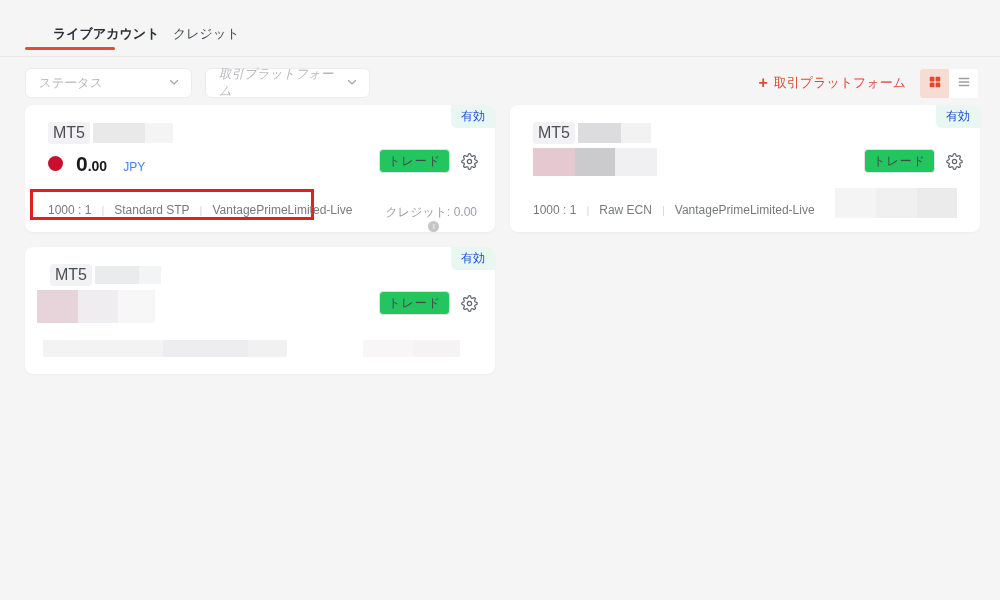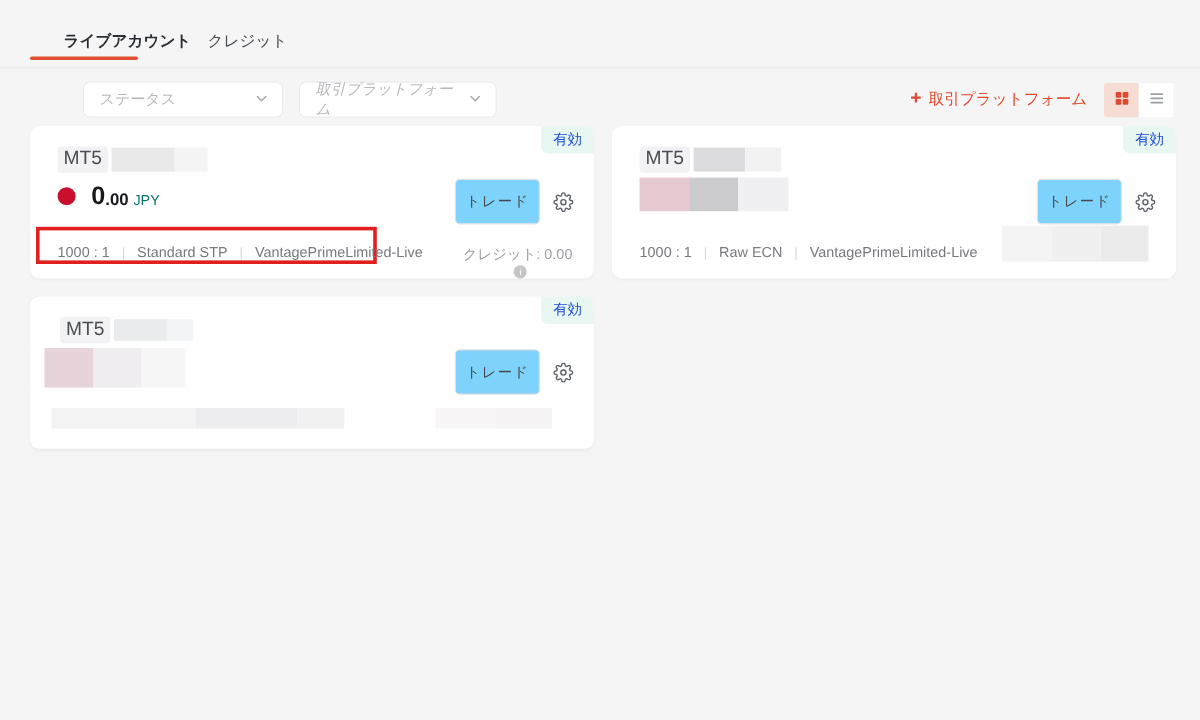--- a/index.html
+++ b/index.html
@@ -13,21 +13,21 @@
   
   .tabs-bar { position:relative; height:57px; border-bottom:1px solid #e9e9ea; }
   .tab { position:absolute; top:25px; font-size:13px; color:#454a50; cursor:pointer;margin-left:28px; }
   .tab-live { left:25px; font-weight:bold; color:#2b2f33; }
   .tab-demo { left:145px; }
   .tab-underline { position:absolute; left:25px; top:47px; width:90px; height:3px;
     background:#e0502f; border-radius:2px; }
 
   
   .toolbar { position:relative; height:30px; margin-top:11px; padding:0 22px 0 25px;
-    display:flex; align-items:center;margin-left:44px; }
+    display:flex; align-items:center; }
   .select { height:30px; background:#fff; border:1px solid #ececee; border-radius:6px;
     display:flex; align-items:center; justify-content:space-between;
     padding:0 11px 0 13px; font-size:12.5px; color:#b6b8bb; cursor:pointer; }
   .select-status { width:167px; margin-right:13px; }
   .select-platform { width:165px;font-style:italic; }
   .toolbar-right { margin-left:auto; display:flex; align-items:center; }
   .open-link { display:flex; align-items:center; color:#e0492f; font-size:13px;
     cursor:pointer; margin-right:14px; }
   .plus-glyph { font-size:16px; font-weight:bold; margin-right:6px; line-height:1; }
   .view-toggle { display:flex; border-radius:3px; overflow:hidden; }
@@ -49,25 +49,25 @@
   .mt-badge { background:#f2f2f4; color:#4a4e53; font-size:16px; padding:2px 5px;
     border-radius:3px; margin-right:3px; }
   .redact { display:inline-block; }
 
   .balance-row { position:absolute; top:47px; left:23px; display:flex;
     align-items:flex-start; }
   .dot { width:15px; height:15px; border-radius:50%; background:#c8102e;
     margin:4px 13px 0 0; }
   .bal-int { font-size:21px; font-weight:bold; color:#17191c; line-height:1.1; }
   .bal-dec { font-size:14px; font-weight:bold; color:#17191c; margin-top:6px; }
-  .bal-cur { font-size:12px; color:#0f766e; margin:8px 0 0 4px; }
+  .bal-cur { font-size:12px; color:#3b82f6; margin:8px 0 0 16px; }
 
   .controls { position:absolute; top:44px; right:17px; display:flex;
     align-items:center; }
-  .trade-btn { height:38px; min-width:57px; padding:0 8px; background:#7dd3fc;
+  .trade-btn { height:24px; min-width:57px; padding:0 8px; background:#22c55e;
     border:1px solid #e2e2e4; border-radius:4px; font-size:12px; color:#46494e;
     cursor:pointer; font-family:inherit; letter-spacing:1px; }
   .gear-wrap { margin-left:11px; display:flex; align-items:center; cursor:pointer; }
 
   .annotation { position:absolute; left:5px; top:84px; width:284px; height:31px;
     border:3px solid #e01f1f; }
   .specs { position:absolute; top:98px; left:23px; display:flex; align-items:center;
     font-size:12px; color:#77797d; white-space:nowrap; }
   .spec + .spec::before { content:"|"; margin:0 10px; color:#d7d7d9; font-size:11px; }
   .credit { position:absolute; top:99px; right:18px; display:flex; align-items:center;

